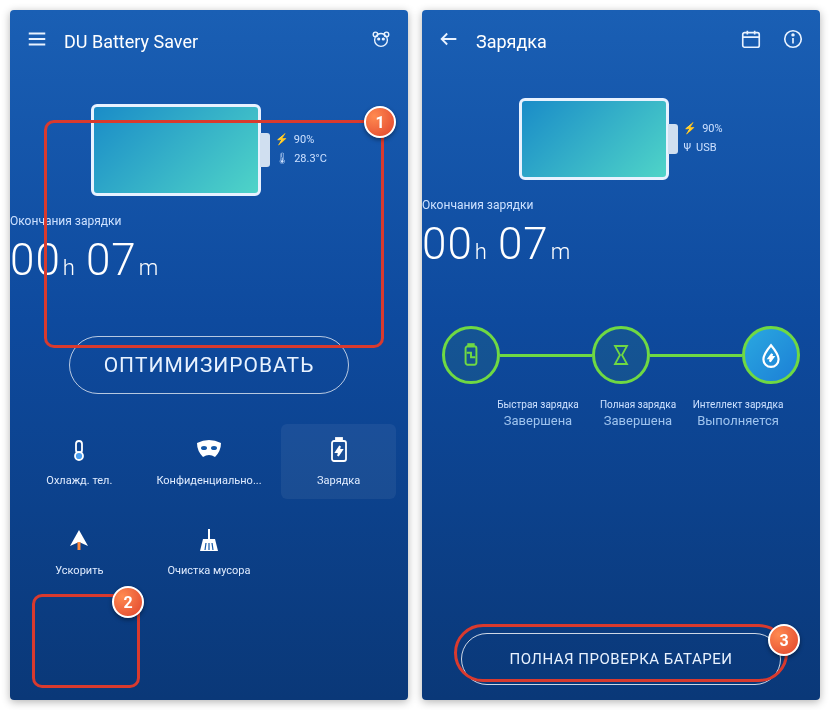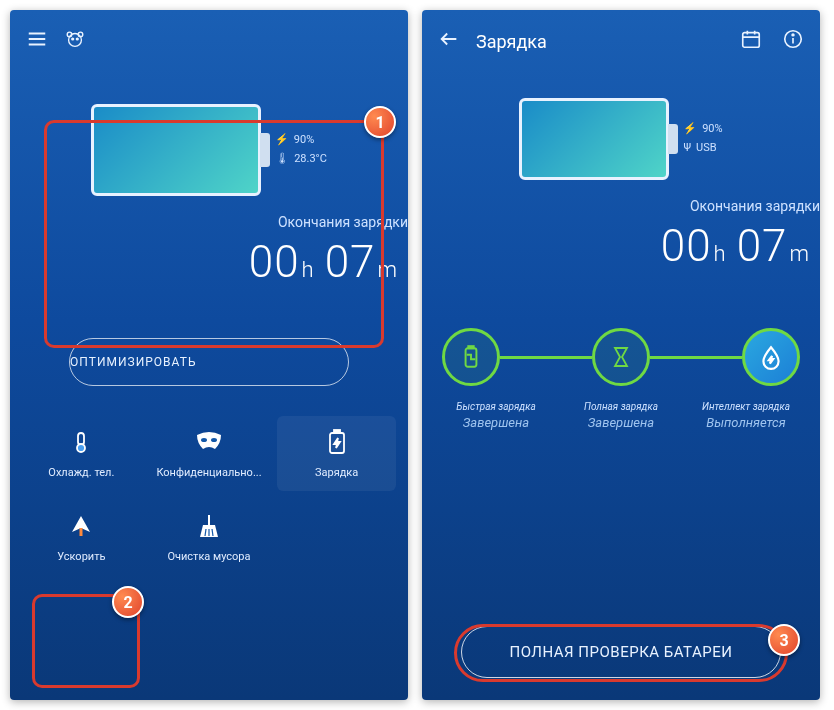--- a/index.html
+++ b/index.html
@@ -47,39 +47,39 @@
 }
 .batt-body.small { width: 150px; height: 82px; }
 .batt-tip {
   position: absolute; right: -12px; top: 30%;
   width: 10px; height: 40%;
   background: #d0dff0;
   border-radius: 0 3px 3px 0;
 }
 .batt-stats { font-size: 11px; color: #cce0ff; line-height: 1.7; }
 .batt-stats .row { display: flex; align-items: center; gap: 5px; }
-.charge-label { text-align: right; font-size: 14px; color: #cde1ff; margin-top: 12px; }
-.countdown { text-align: right; font-size: 44px; font-weight: 300; margin-top: 6px; letter-spacing: 1px; }
+.charge-label { text-align: left; font-size: 12px; color: #cde1ff; margin-top: 12px; }
+.countdown { text-align: left; font-size: 44px; font-weight: 300; margin-top: 6px; letter-spacing: 1px; }
 .countdown .unit { font-size: 22px; margin-left: 2px; margin-right: 10px; }
 .optimize-btn {
   margin: 50px auto 30px;
   display: block;
   width: 280px;
   padding: 16px 0;
-  text-align: left;
+  text-align: center;
   border: 1.5px solid rgba(255,255,255,0.7);
   border-radius: 40px;
-  font-size: 12px;
+  font-size: 21px;
   letter-spacing: 1px;
   color: #e8f2ff;
 }
 .grid {
   display: grid;
   grid-template-columns: repeat(3,1fr);
-  gap: 9px;
+  gap: 15px;
   padding: 0 12px;
 }
 .grid-item {
   display: flex; flex-direction: column; align-items: center;
   padding: 12px 4px;
   font-size: 11px;
   color: #e0ecff;
   gap: 10px;
   border-radius: 6px;
 }
@@ -91,27 +91,27 @@
 }
 .stage {
   width: 58px; height: 58px; border-radius: 50%;
   border: 3px solid #6fd943;
   display: flex; align-items: center; justify-content: center;
   background: rgba(111,217,67,0.08);
 }
 .stage.active { background: linear-gradient(135deg, #2aa8e0, #1c7fd6); border-color: #6fd943; }
 .stage-line { flex: 1; height: 3px; background: #6fd943; }
 .stage-labels {
-  display: flex; justify-content: space-between;
-  padding: 0 24px; font-size: 10px; color: #cde1ff; font-style: italic;
+  display: flex; justify-content: flex-end;
+  padding: 0 32px; font-size: 10px; color: #cde1ff;
 }
 .stage-labels > div { width: 100px; text-align: center; line-height: 1.4; }
 .stage-labels .sub { color: #9fc4ef; font-size: 13px; }
 .full-check {
-  position: absolute; bottom: 22px; left: 50%; transform: translateX(-50%);
+  position: absolute; bottom: 15px; left: 50%; transform: translateX(-50%);
   width: 320px; padding: 16px 0; text-align: center;
   border: 1.5px solid rgba(255,255,255,0.8);
   border-radius: 40px; font-size: 15px; letter-spacing: 0.5px;
   color: #e8f2ff;
 }
 .anno-box {
   position: absolute; border: 3px solid #d93a2e; border-radius: 10px;
   pointer-events: none;
 }
 .anno-circle {
@@ -127,20 +127,21 @@
 
 <div class="phone">
   <div class="topbar">
     <span>
       <svg class="icon-svg" viewBox="0 0 24 24" fill="none" stroke="#e8f2ff" stroke-width="2">
           <line x1="3" y1="6" x2="21" y2="6"></line>
           <line x1="3" y1="12" x2="21" y2="12"></line>
           <line x1="3" y1="18" x2="21" y2="18"></line>
         </svg>
     </span>
+    <span class="title">DU Battery Saver</span>
     <span>
       <svg class="icon-svg" viewBox="0 0 24 24" fill="none" stroke="#e8f2ff" stroke-width="1.5">
           <circle cx="12" cy="13" r="7"></circle>
           <circle cx="6" cy="7" r="2.5"></circle>
           <circle cx="18" cy="7" r="2.5"></circle>
           <circle cx="9.5" cy="12" r="1" fill="#e8f2ff"></circle>
           <circle cx="14.5" cy="12" r="1" fill="#e8f2ff"></circle>
         </svg>
     </span>
   </div>

